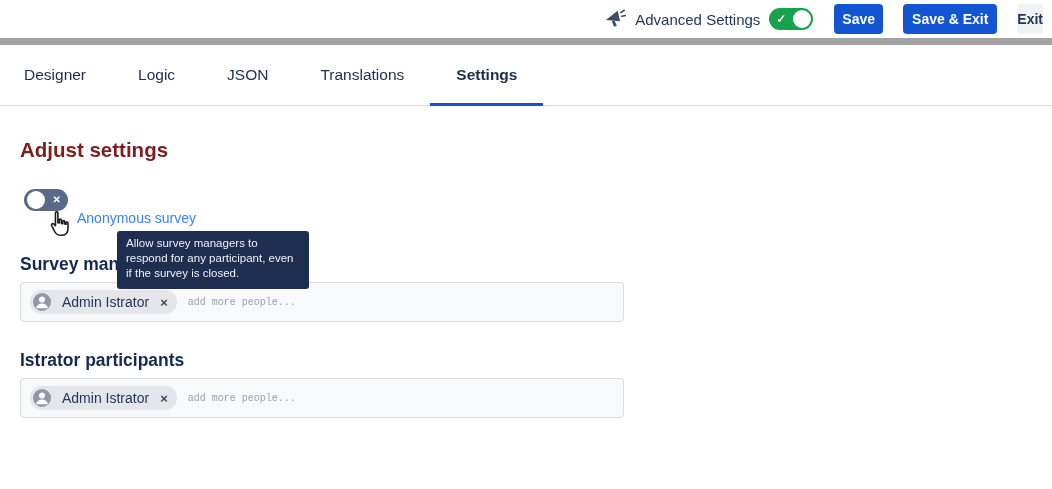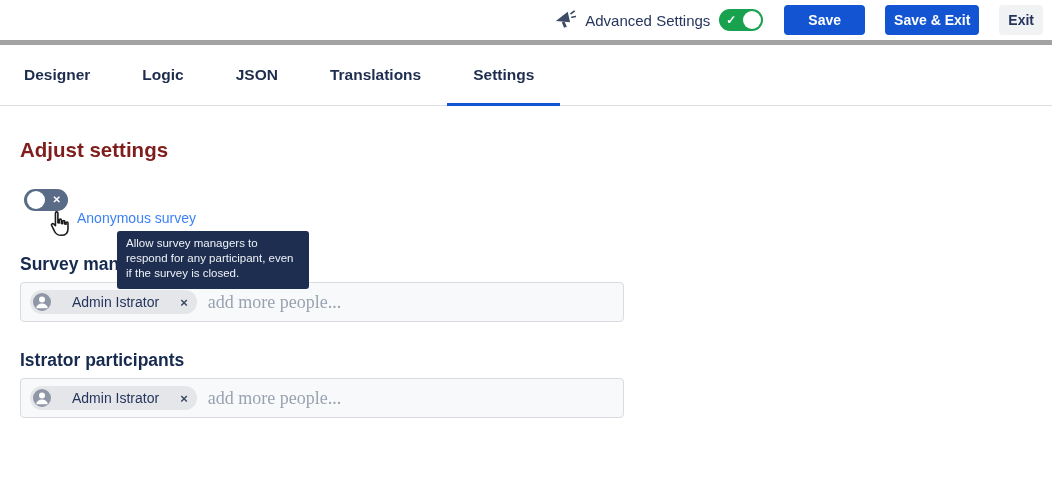--- a/index.html
+++ b/index.html
@@ -5,21 +5,21 @@
   * { box-sizing: border-box; }
   html,body { margin:0; padding:0; }
   body {
     width:1052px; height:489px; position:relative; overflow:hidden;
     background:#ffffff; color:#25355b;
     font-family:"Liberation Sans", sans-serif;
   }
 
   
   .topbar {
-    height:45px; border-bottom:5px solid #a3a3a3;
+    height:45px; border-bottom:7px solid #a3a3a3;
     display:flex; align-items:center; justify-content:flex-end;
     gap:20px; padding-right:9px;
   }
   .adv-group { display:flex; align-items:center; gap:9px; margin-right:1px; }
   .adv-label { font-size:15px; color:#25355b; }
   .toggle-on {
     width:44px; height:22px; border-radius:11px; background:#18a24d;
     position:relative; flex:none; cursor:pointer;
   }
   .toggle-on .knob {
@@ -27,32 +27,32 @@
     border-radius:50%; background:#fff;
   }
   .toggle-on .check {
     position:absolute; left:7px; top:0; line-height:22px;
     color:#fff; font-size:12px; font-weight:bold;
   }
   .btn {
     height:30px; border:none; border-radius:4px; font-weight:bold;
     font-size:14px; font-family:inherit; cursor:pointer;
   }
-  .btn-primary { background:#1254d1; color:#ffffff; padding:0 24px; }
+  .btn-primary { background:#1254d1; color:#ffffff; padding:0 8px; }
   .btn-wide    { padding:0 9px; }
-  .btn-light   { background:#f1f2f4; color:#25355b; padding:0 9px; }
+  .btn-light   { background:#f1f2f4; color:#25355b; padding:0 0; }
 
   
   .tabbar {
     height:61px; border-bottom:1px solid #dcdde1;
     display:flex; align-items:stretch;
   }
   .tab {
     padding:0 26px; display:flex; align-items:center;
-    font-size:15.5px; color:#1e2c4e; position:relative; cursor:pointer;font-weight:bold;
+    font-size:15.5px; color:#1e2c4e; position:relative; cursor:pointer;
   }
   .tab:first-child { padding-left:24px; }
   .tab.active { font-weight:bold; }
   .tab.active::after {
     content:""; position:absolute; left:0; right:0; bottom:-1px;
     height:3px; background:#1254d1;
   }
 
   
   .main { padding:0 20px; }
@@ -79,27 +79,27 @@
     font-size:17.5px; font-weight:bold; color:#16294f;
     margin:28px 0 7px 0;
   }
   .people-input {
     width:604px; height:40px; background:#f8f9fb;
     border:1px solid #d9dbe0; border-radius:4px;
     display:flex; align-items:center; padding:0 9px; gap:9px;
   }
   .chip {
     background:#e4e6ea; border-radius:13px; height:24px;
-    display:flex; align-items:center; gap:21px; padding:0 9px 0 3px;
+    display:flex; align-items:center; gap:11px; padding:0 9px 0 3px;
     font-size:14px; color:#25355b; flex:none;
   }
   .chip-remove { font-size:13px; font-weight:bold; color:#3a4761; cursor:pointer; line-height:1; }
   .add-more {
     border:none; background:transparent; outline:none; flex:1;
-    font-size:18px; color:#25355b; font-family:Liberation Serif, serif; min-width:40px;
+    font-size:10px; color:#25355b; font-family:Liberation Mono, monospace; min-width:40px;
   }
   .add-more::placeholder { color:#99a2b0; }
 
   
   .tooltip {
     position:absolute; left:117px; top:231px; width:192px;
     background:#1d2e50; color:#eef1f6; font-size:11.5px; line-height:1.32;
     padding:5px 9px 7px 9px; border-radius:3px; z-index:5;
   }
   .cursor { position:absolute; left:46px; top:210px; z-index:6; pointer-events:none; }

